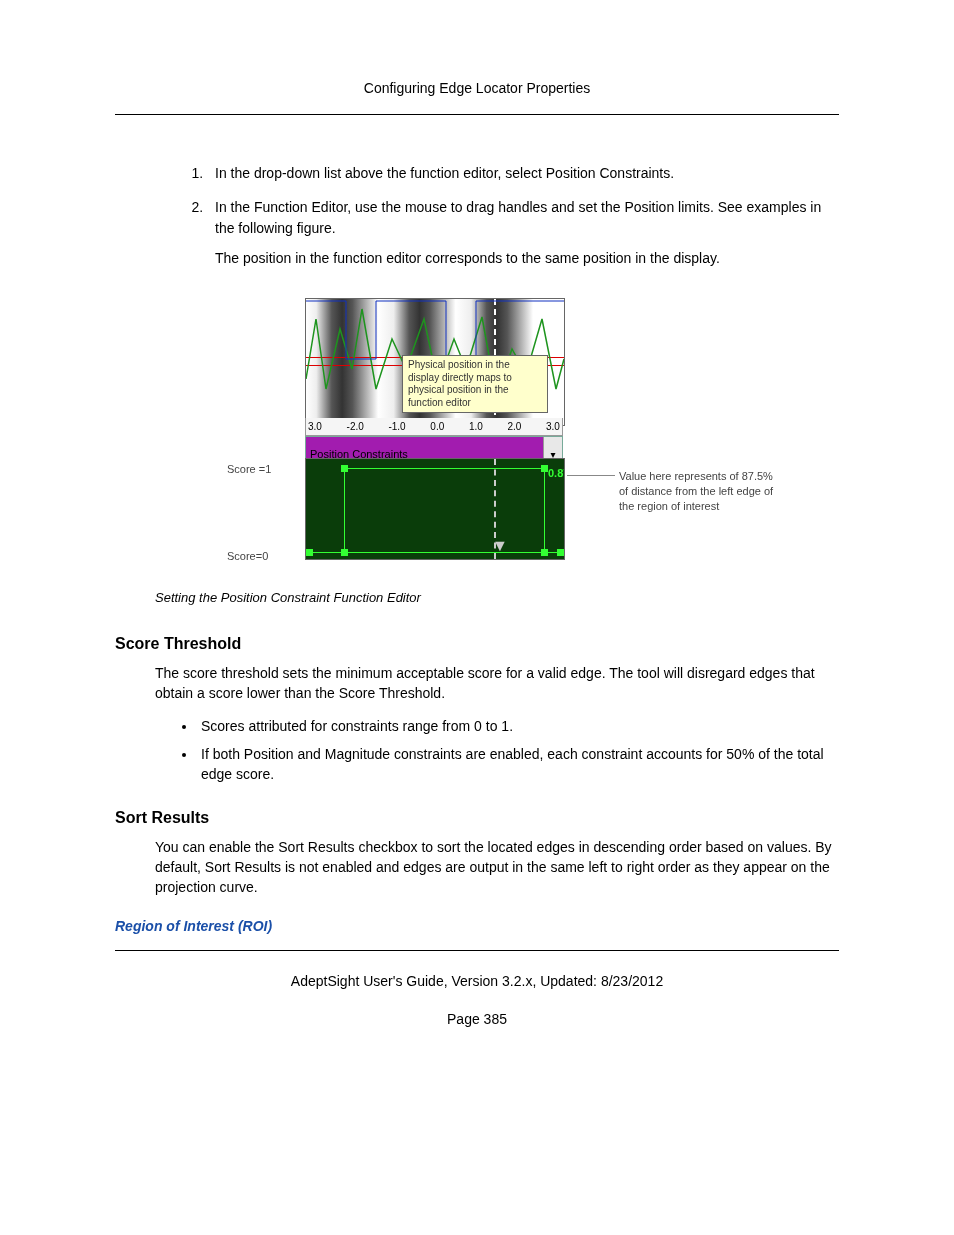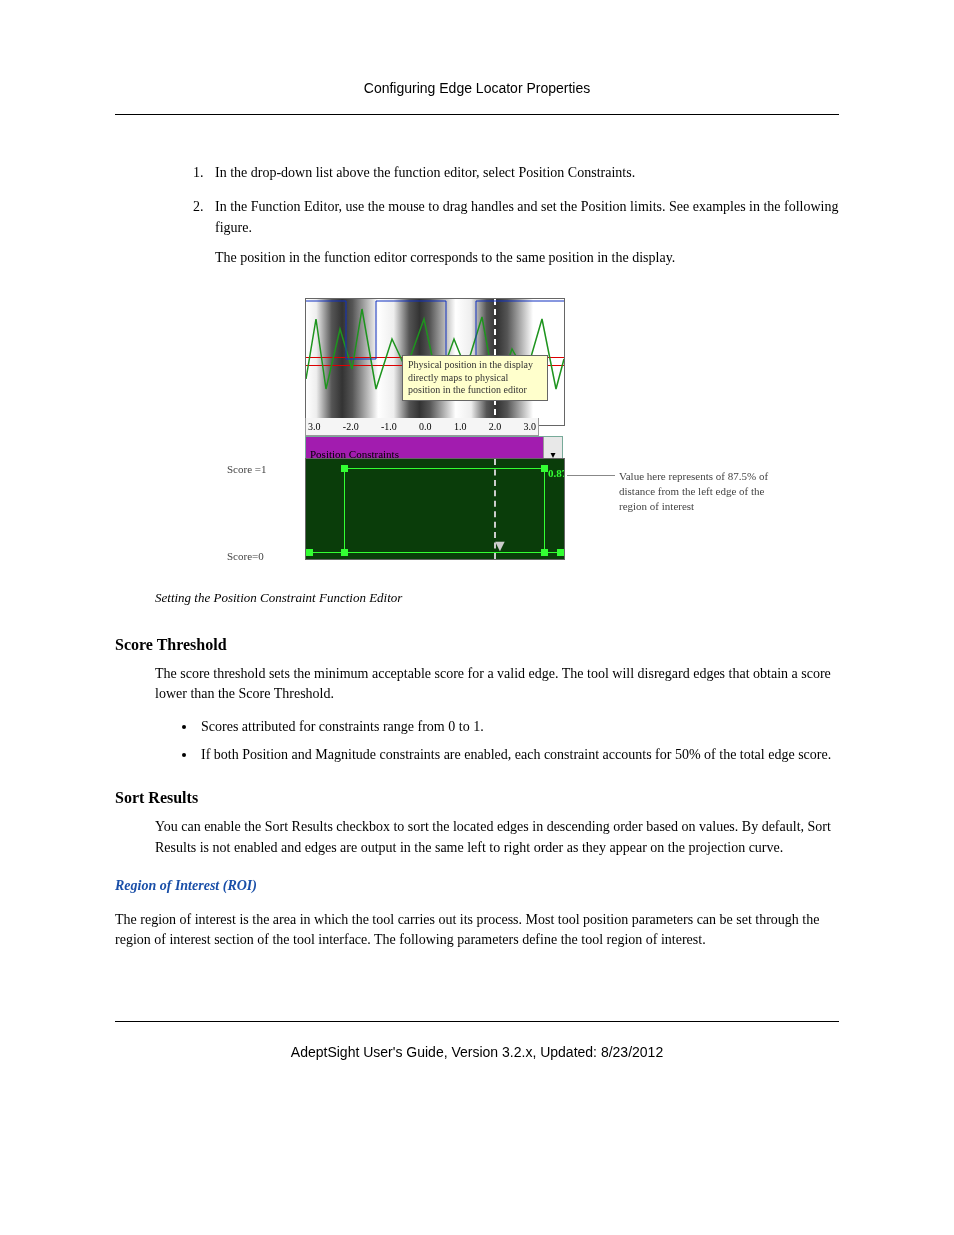--- a/index.html
+++ b/index.html
@@ -23,21 +23,20 @@
     font-size: 14px;
     padding-bottom: 18px;
   }
   .header-rule {
     border: none;
     border-top: 1px solid #000;
     margin: 0;
   }
   .content {
     padding: 48px 0 0 40px;
-    font-family: Liberation Serif, serif;
   }
   ol.steps {
     margin: 0 0 0 52px;
     padding: 0;
     list-style-position: outside;
   }
   ol.steps li {
     margin-bottom: 14px;
     line-height: 1.45;
     padding-left: 8px;
@@ -87,21 +86,21 @@
     line-height: 1.25;
     color: #333;
   }
   .green-curve {
     position:absolute; top:0; left:0;
   }
   
   .fig-axis {
     position: absolute;
     left: 78px; top: 132px;
-    width: 234px; height: 18px;
+    width: 258px; height: 18px;
     border: 1px solid #999;
     border-top: none;
     background:#f5f5f5;
     font-size: 10px;
     display: flex;
     justify-content: space-between;
     align-items: center;
     padding: 0 2px;
     box-sizing: border-box;
   }
@@ -292,19 +291,19 @@
     <p class="body-text">The score threshold sets the minimum acceptable score for a valid edge. The tool will disregard edges that obtain a score lower than the Score Threshold.</p>
     <ul class="bullets">
       <li>Scores attributed for constraints range from 0 to 1.</li>
       <li>If both Position and Magnitude constraints are enabled, each constraint accounts for 50% of the total edge score.</li>
     </ul>
 
     <h3 class="section">Sort Results</h3>
     <p class="body-text">You can enable the Sort Results checkbox to sort the located edges in descending order based on values. By default, Sort Results is not enabled and edges are output in the same left to right order as they appear on the projection curve.</p>
 
     <div class="subhead-italic">Region of Interest (ROI)</div>
-    <p class="roi-text">The region of interest is the area in which the tool carries out its process. Most tool position parameters can be set through the region of interest section of the tool interface. The following parameters define the tool region of interest.</p>
 
   </div>
 
   <hr class="footer-rule">
   <div class="footer">AdeptSight User's Guide,  Version 3.2.x, Updated: 8/23/2012</div>
+  <div class="page-num">Page 385</div>
 </div>
 
 </body></html>

